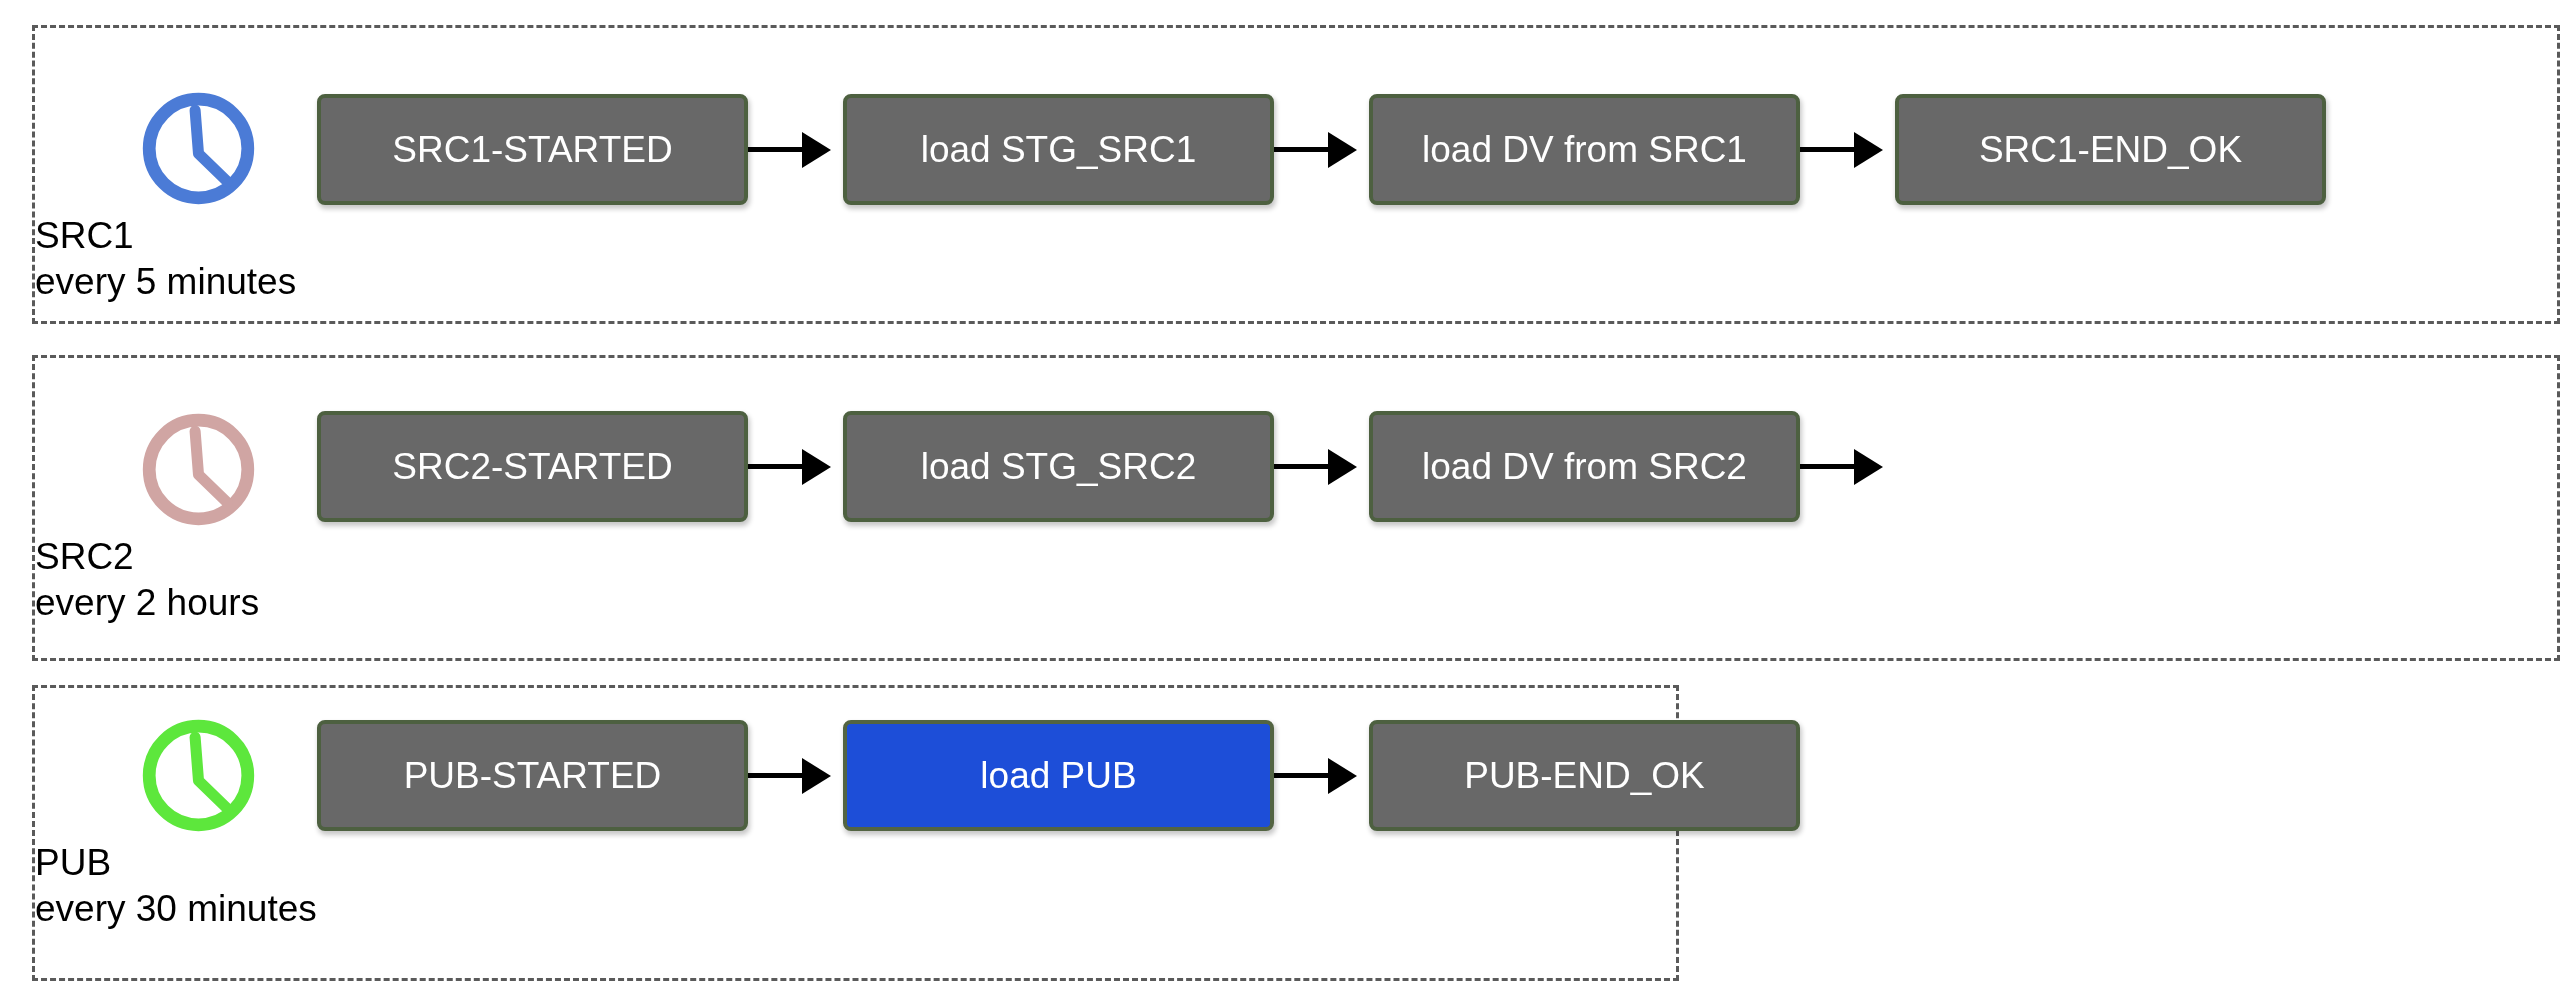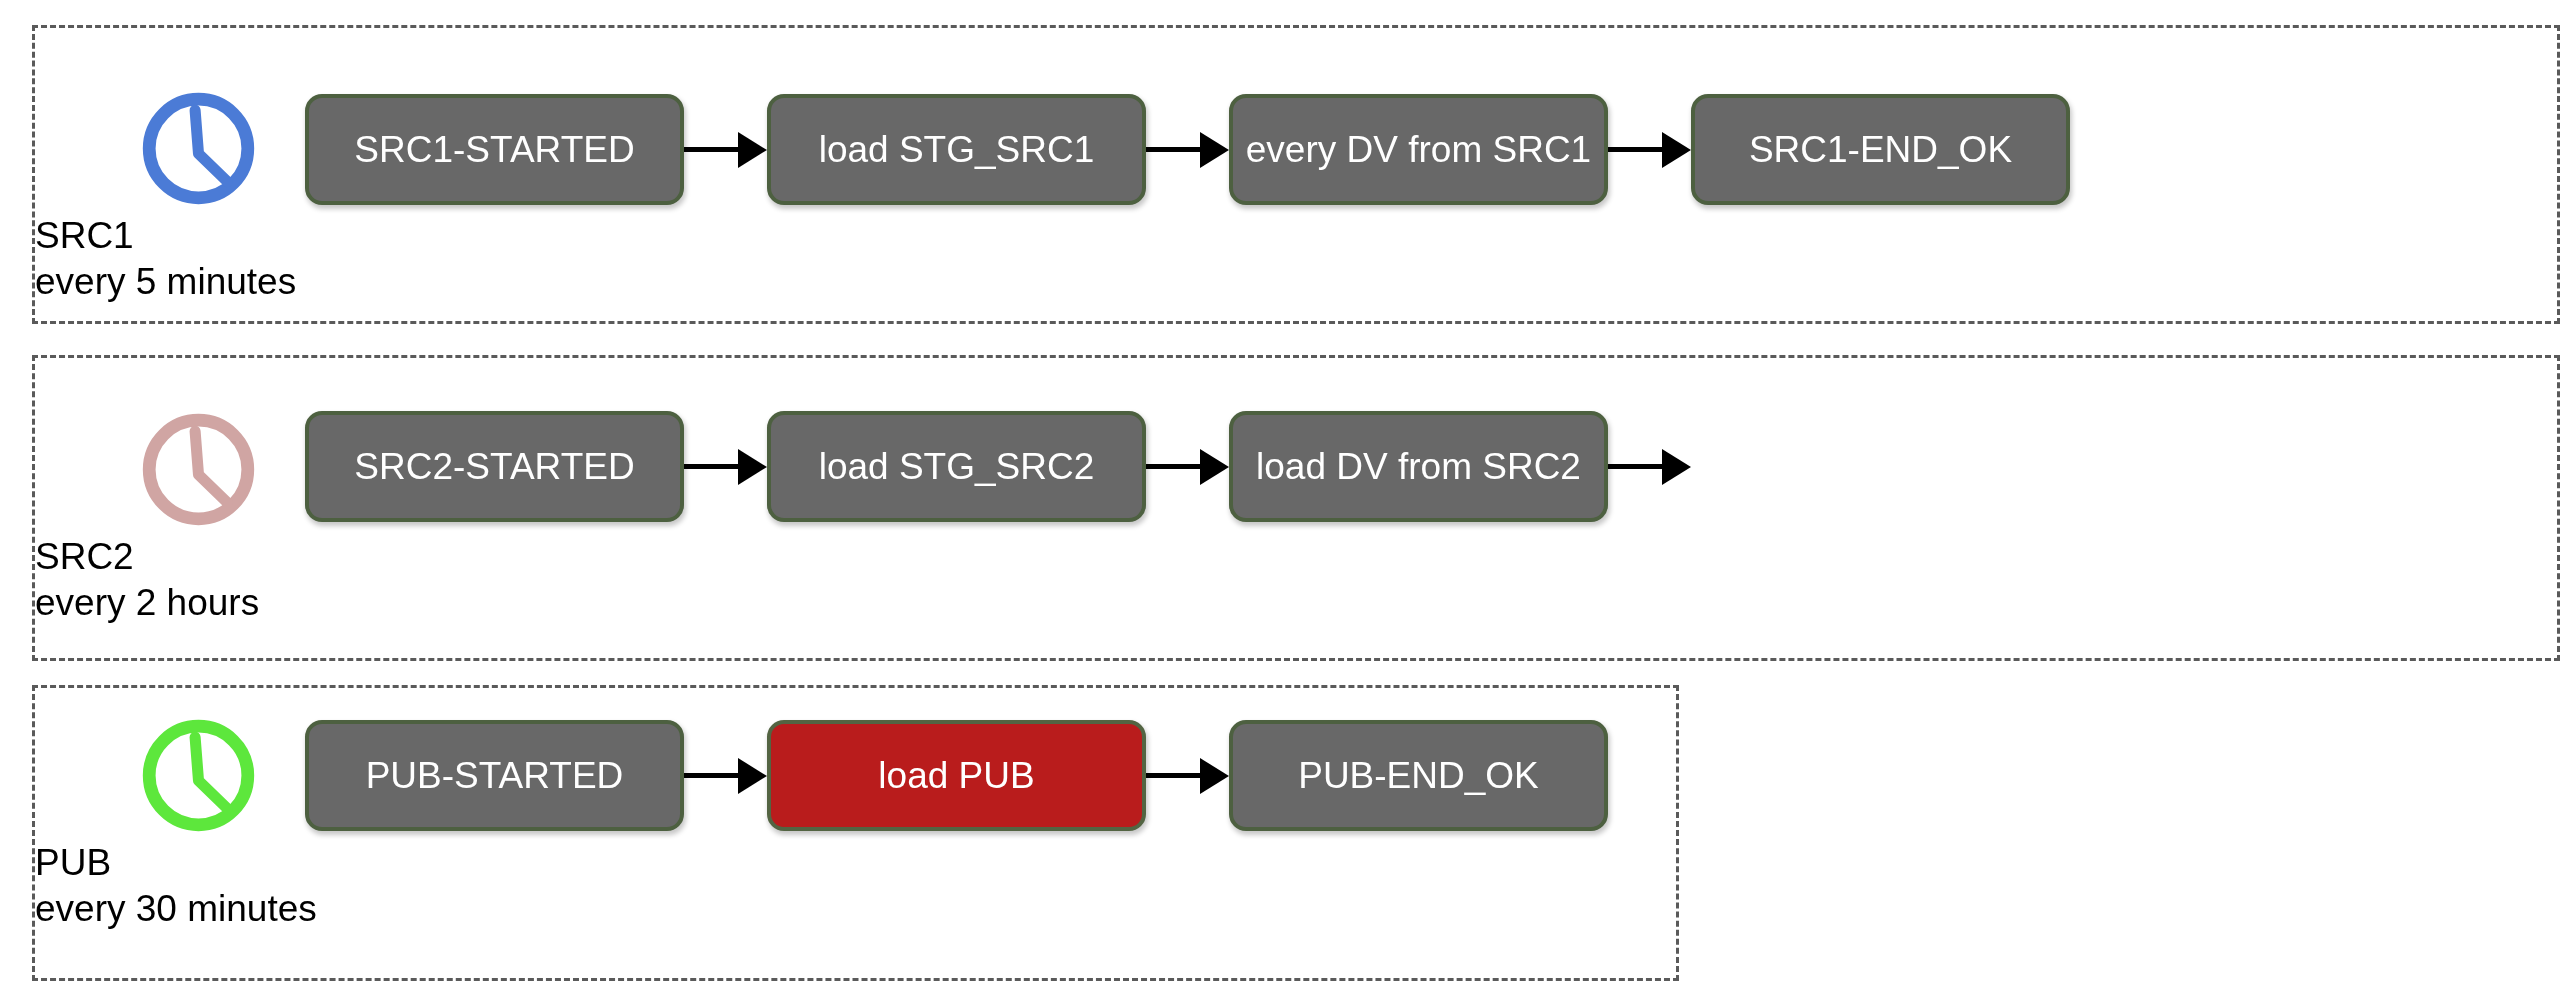--- a/index.html
+++ b/index.html
@@ -52,35 +52,36 @@
     left: 270px;
     display: flex;
     align-items: center;
   }
   .lane--src1 .flow { top: 66px; }
   .lane--src2 .flow { top: 53px; }
   .lane--pub  .flow { top: 32px; }
 
   .node {
     box-sizing: border-box;
-    width: 379px;
+    width: 431px;
     height: 111px;
     background: #686868;
     border: 4.3px solid #4d6040;
-    border-radius: 17px;
+    border-radius: 8px;
     color: #ffffff;
     font-size: 37px;
     display: flex;
     align-items: center;
     justify-content: center;
     white-space: nowrap;
     box-shadow: 1.7px 3.4px 5.1px rgba(0,0,0,0.22);
+    margin-left: 12px;
   }
   .node--accent {
-    background: #b91c1c;
+    background: #1d4ed8;
     border-color: #536442;
   }
 
   .arrow {
     width: 83px;
     height: 37px;
     display: flex;
     align-items: center;
     flex: none;
   }
@@ -117,21 +118,21 @@
       <div class="node">SRC1-STARTED</div>
       <div class="arrow">
           <div class="shaft"></div>
           <div class="head"></div>
         </div>
       <div class="node">load STG_SRC1</div>
       <div class="arrow">
           <div class="shaft"></div>
           <div class="head"></div>
         </div>
-      <div class="node">every DV from SRC1</div>
+      <div class="node">load DV from SRC1</div>
       <div class="arrow">
           <div class="shaft"></div>
           <div class="head"></div>
         </div>
       <div class="node">SRC1-END_OK</div>
     </div>
   </div>
 
   <div class="lane lane--src2">
     <div class="trigger">

